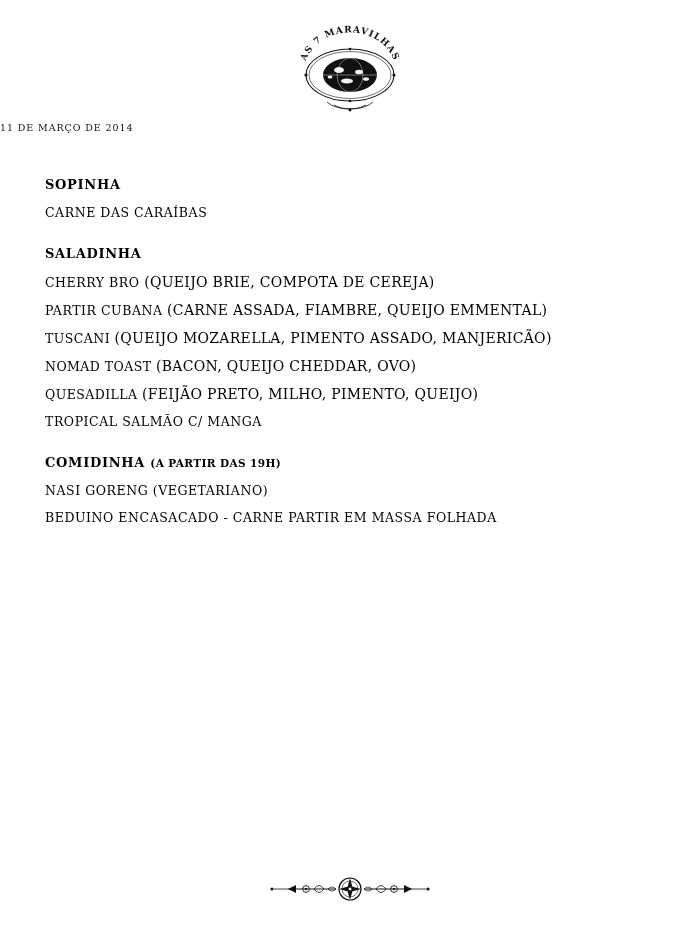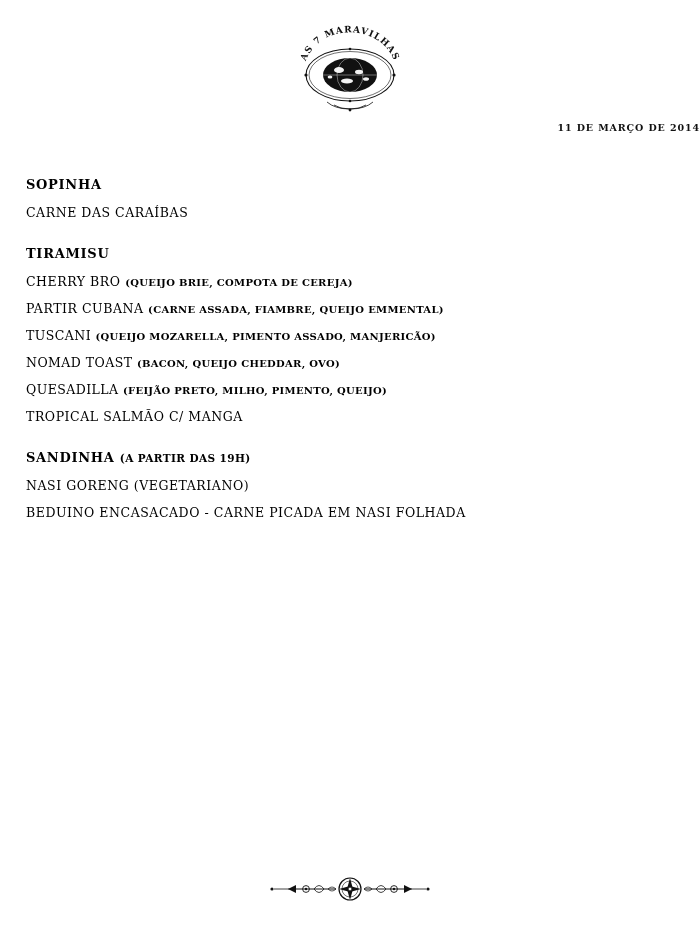--- a/index.html
+++ b/index.html
@@ -31,33 +31,33 @@
     padding-top: 12px;
   }
   .logo {
     width: 126px;
     height: 100px;
     display: block;
   }
 
   
   .date-line {
-    text-align: right;
+    text-align: left;
     margin-top: 10px;
     font-family: "DejaVu Serif", serif;
     font-size: 9.5px;
-    font-weight: bold;
+    font-weight: normal;
     letter-spacing: 0.9px;
     color: #111;
   }
 
   
   .menu {
     margin-top: 44px;
-    padding-left: 26px;
+    padding-left: 45px;
     padding-right: 30px;
   }
 
   .section {
     margin-bottom: 26px;
   }
   .section:last-child {
     margin-bottom: 0;
   }
 
@@ -82,24 +82,23 @@
     font-size: 12.5px;
     letter-spacing: 0.35px;
     color: #000;
     margin-bottom: 12px;
     white-space: nowrap;
   }
   .item:last-child {
     margin-bottom: 0;
   }
   .item .desc {
-    font-size: 10px;
+    font-size: 14px;
     letter-spacing: 0.3px;
     color: #000;
-    font-weight: bold;
   }
 
   
   .t1 { letter-spacing: 0.55px; }
   .t2 { letter-spacing: 0.45px; }
 
   
   .footer-orn {
     position: absolute;
     left: 0;
@@ -164,21 +163,21 @@
   <div class="menu">
 
     <div class="section">
       <div class="section-title">SOPINHA</div>
       <div class="item t1">
         <span>CARNE DAS CARAÍBAS</span>
       </div>
     </div>
 
     <div class="section">
-      <div class="section-title">TIRAMISU</div>
+      <div class="section-title">SALADINHA</div>
 
       <div class="item t1">
         <span>CHERRY BRO</span>
         <span class="desc">(QUEIJO BRIE, COMPOTA DE CEREJA)</span>
       </div>
 
       <div class="item t1">
         <span>PARTIR CUBANA</span>
         <span class="desc">(CARNE ASSADA, FIAMBRE, QUEIJO EMMENTAL)</span>
       </div>
@@ -198,28 +197,28 @@
         <span class="desc">(FEIJÃO PRETO, MILHO, PIMENTO, QUEIJO)</span>
       </div>
 
       <div class="item t1">
         <span>TROPICAL SALMÃO C/ MANGA</span>
       </div>
     </div>
 
     <div class="section">
       <div class="section-title">
-        <span>SANDINHA</span>
+        <span>COMIDINHA</span>
         <span class="title-note">(A PARTIR DAS 19H)</span>
       </div>
       <div class="item t1">
         <span>NASI GORENG (VEGETARIANO)</span>
       </div>
       <div class="item t1">
-        <span>BEDUINO ENCASACADO - CARNE PICADA EM NASI FOLHADA</span>
+        <span>BEDUINO ENCASACADO - CARNE PARTIR EM MASSA FOLHADA</span>
       </div>
     </div>
 
 
     <div class="section">
     </div>
 
   </div>
 
   <div class="footer-orn">

